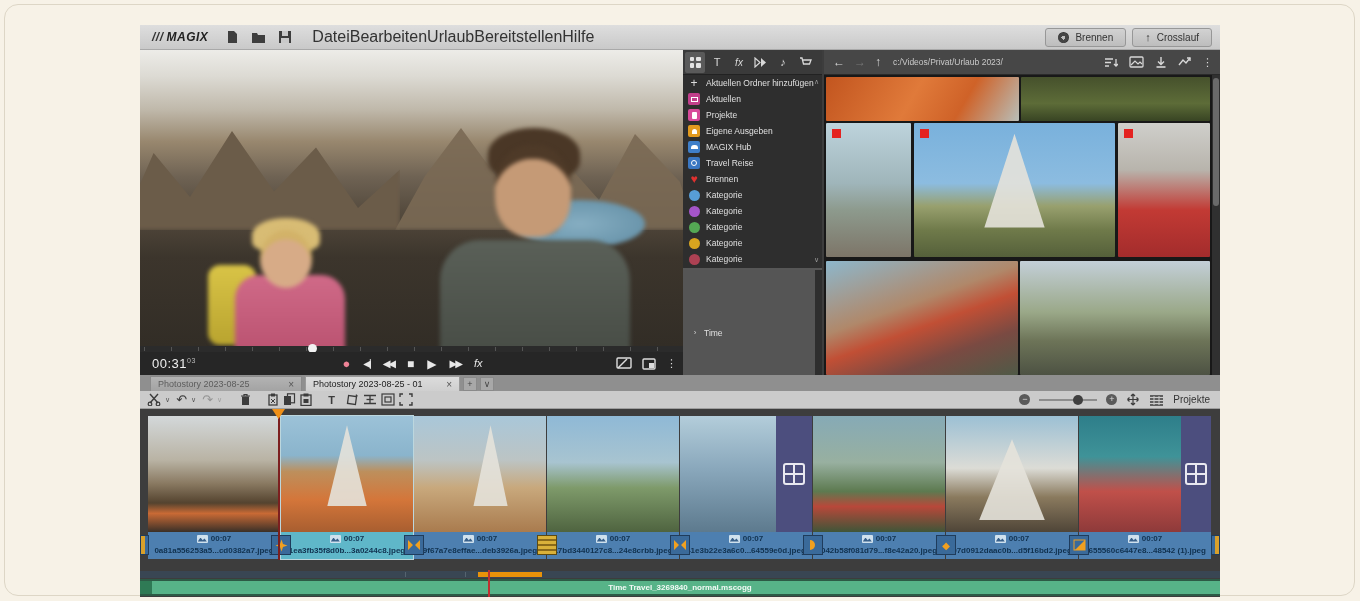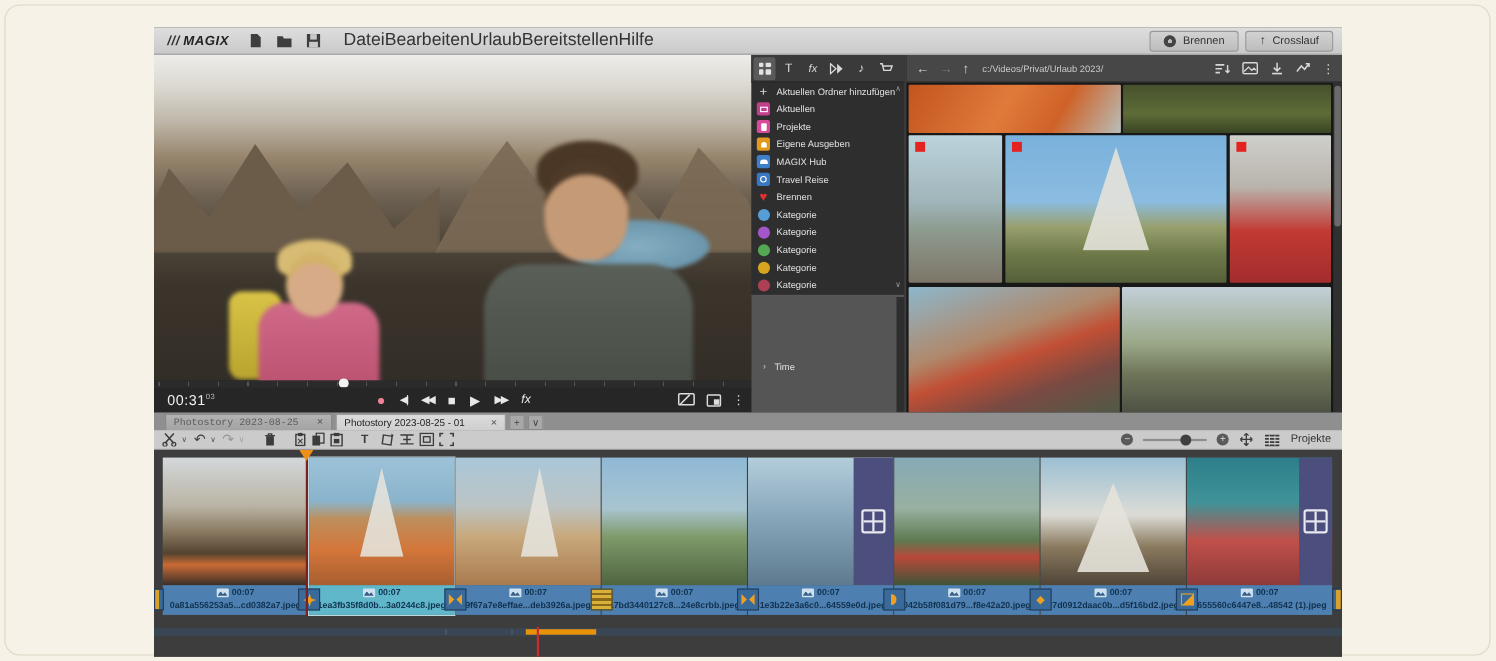--- a/index.html
+++ b/index.html
@@ -99,21 +99,21 @@
   .t-r3a { left:2px; top:186px; width:192px; height:114px; background:linear-gradient(160deg,#8db7cc 0%,#b0886a 40%,#c14f35 55%,#7a4a42 75%,#4f5a47 100%); }
   .t-r3b { left:196px; top:186px; width:190px; height:114px; background:linear-gradient(180deg,#c3cfd8 0%,#9aa888 45%,#6d7458 70%,#4d5243 100%); }
   .tent-w { position:absolute; left:35%; top:8%; width:30%; height:70%; background:#e4e2da; clip-path:polygon(50% 0,100% 100%,0 100%); opacity:.9;}
   .br-scroll { position:absolute; right:0; top:25px; width:8px; height:300px; background:#303030; }
   .br-scroll i { position:absolute; left:1px; top:3px; width:6px; height:128px; background:#6a6a6a; border-radius:3px; display:block;}
 
   
   .tabbar { position:absolute; left:0; top:350px; width:1080px; height:16px; background:#8f8f8f; display:flex; align-items:flex-end; }
   .tab { height:15px; display:flex; align-items:center; justify-content:space-between; font-size:9px; padding:0 7px; }
   .tab .x { font-size:10px; color:#555; margin-left:8px; }
-  .tab1 { margin-left:10px; width:152px; background:linear-gradient(#b3b3b3,#a3a3a3); color:#5c5c5c; border:1px solid #8a8a8a; border-bottom:none;font-family:Liberation Mono, monospace; }
+  .tab1 { margin-left:10px; width:152px; background:linear-gradient(#b3b3b3,#a3a3a3); color:#5c5c5c; border:1px solid #8a8a8a; border-bottom:none; }
   .tab2 { margin-left:3px; width:155px; background:linear-gradient(#dcdcdc,#cfcfcf); color:#222; border:1px solid #9a9a9a; border-bottom:none; }
   .tab-add,.tab-dd { width:14px; height:14px; background:#a8a8a8; border:1px solid #8a8a8a; margin-left:3px; display:flex; align-items:center; justify-content:center; font-size:9px; color:#444; }
 
   
   .tl-toolbar { position:absolute; left:0; top:366px; width:1080px; height:18px; background:#cbcbcb; border-bottom:1px solid #9e9e9e; display:flex; align-items:center; }
   .tt-group { display:flex; align-items:center; gap:4px; margin-left:7px; }
   .tt-ic { display:flex; align-items:center; justify-content:center; height:14px; }
   .tt-ic svg { display:block; }
   .tt-chev { font-size:7px; color:#555; margin:0 2px 0 0; }
   .tt-txt { font-size:11px; font-weight:bold; color:#3c3c3c; }
@@ -673,15 +673,19 @@
       <div class="trans edge edge-r"></div>
     </div>
 
     <div class="tl-scroll">
       <span class="dv1"></span>
       <span class="dv2"></span>
       <span class="seg"></span>
     </div>
     <div class="playhead2"></div>
 
+    <div class="audio">
+      <span class="audio-handle"></span>
+      <span class="audio-name">Time Travel_3269840_normal.mscogg</span>
+    </div>
   </div>
 
 </div>
 
 </body></html>

